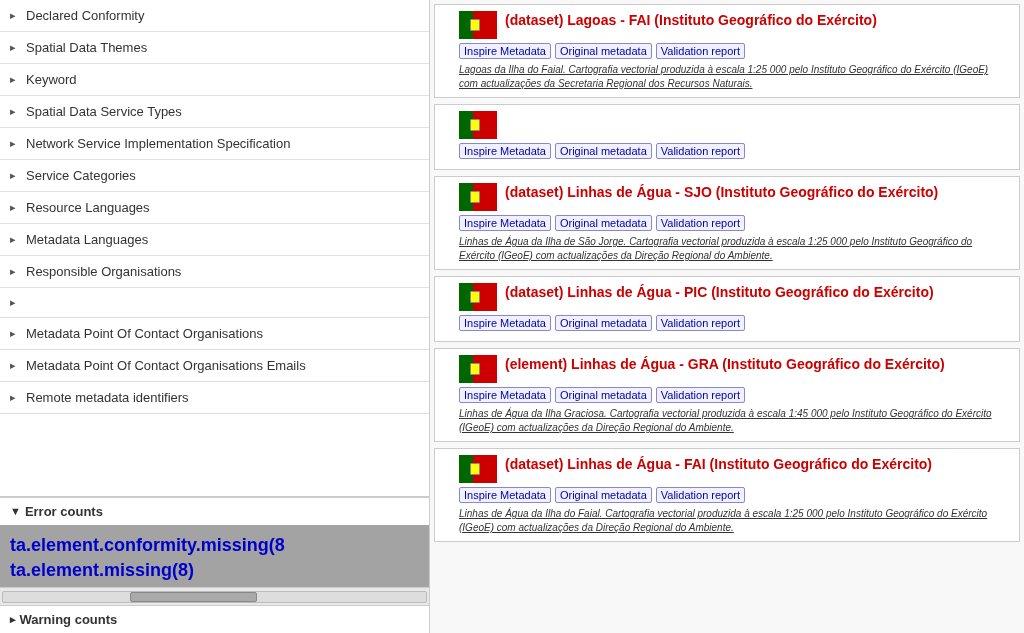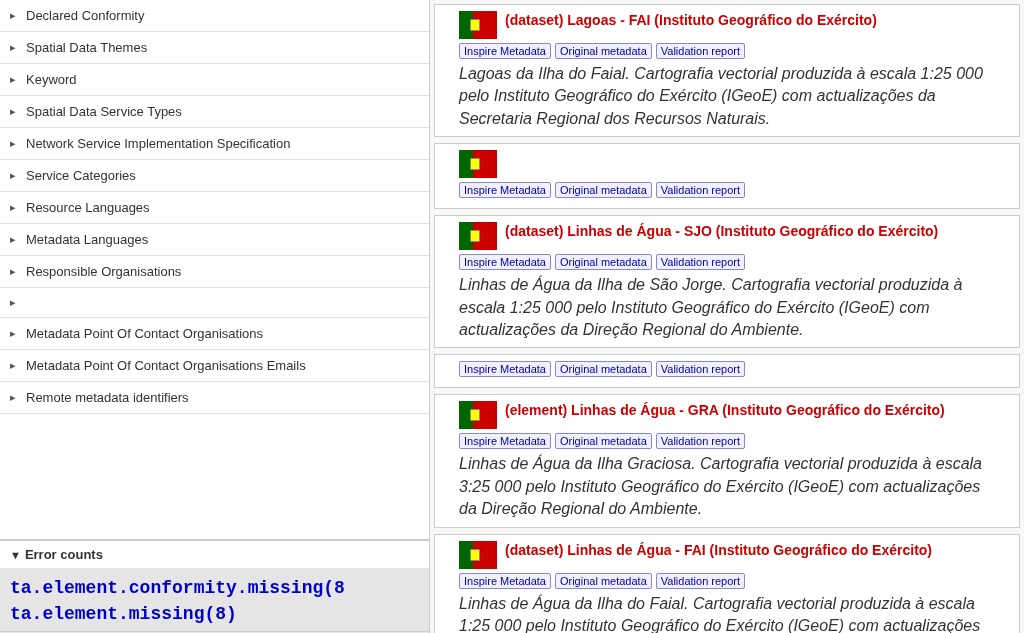--- a/index.html
+++ b/index.html
@@ -61,22 +61,21 @@
       align-items: center;
     }
 
     .error-section .arrow {
       margin-right: 4px;
       font-size: 11px;
     }
 
     .error-links {
       padding: 8px 10px 4px 10px;
-      background: #e5e5e5;
-      font-family: Liberation Mono, monospace;
+      background: #a3a3a3;
     }
 
     .error-link {
       display: block;
       color: #0000cc;
       font-size: 18px;
       font-weight: bold;
       text-decoration: none;
       line-height: 1.4;
       cursor: pointer;
@@ -207,24 +206,25 @@
       padding: 1px 4px;
       border: 1px solid #8888cc;
       color: #0000aa;
       font-size: 11px;
       background: #f0f0ff;
       cursor: pointer;
       border-radius: 2px;
     }
 
     .result-description {
-      font-size: 16px;
+      font-size: 10px;
       color: #333;
       line-height: 1.4;
       font-style: italic;
+      text-decoration: underline;
     }
   </style>
 </head>
 <body>
 
 <div class="left-panel">
   <div class="filter-list" id="filter-list">
   <div class="filter-item">
         <span class="arrow">▸</span>
         <span>Declared Conformity</span>
@@ -347,20 +347,30 @@
         <div class="result-title">(dataset) Linhas de Água - SJO (Instituto Geográfico do Exército)</div>
       </div>
       <div class="result-links">
         <span class="result-link-btn">Inspire Metadata</span>
         <span class="result-link-btn">Original metadata</span>
         <span class="result-link-btn">Validation report</span>
       </div>
       <div class="result-description">Linhas de Água da Ilha de São Jorge. Cartografia vectorial produzida à escala 1:25 000 pelo Instituto Geográfico do Exército (IGeoE) com actualizações da Direção Regional do Ambiente.</div>
     </div>
     <div class="result-card">
+      <div class="result-header">
+        <div class="flag-icon">
+      <div class="flag-pt">
+        <div class="green-stripe"></div>
+        <div class="red-stripe"></div>
+        <div class="shield"></div>
+      </div>
+    </div>
+        <div class="result-title">(dataset) Linhas de Água - PIC (Instituto Geográfico do Exército)</div>
+      </div>
       <div class="result-links">
         <span class="result-link-btn">Inspire Metadata</span>
         <span class="result-link-btn">Original metadata</span>
         <span class="result-link-btn">Validation report</span>
       </div>
     </div>
     <div class="result-card">
       <div class="result-header">
         <div class="flag-icon">
       <div class="flag-pt">
@@ -369,21 +379,21 @@
         <div class="shield"></div>
       </div>
     </div>
         <div class="result-title">(element) Linhas de Água - GRA (Instituto Geográfico do Exército)</div>
       </div>
       <div class="result-links">
         <span class="result-link-btn">Inspire Metadata</span>
         <span class="result-link-btn">Original metadata</span>
         <span class="result-link-btn">Validation report</span>
       </div>
-      <div class="result-description">Linhas de Água da Ilha Graciosa. Cartografia vectorial produzida à escala 3:25 000 pelo Instituto Geográfico do Exército (IGeoE) com actualizações da Direção Regional do Ambiente.</div>
+      <div class="result-description">Linhas de Água da Ilha Graciosa. Cartografia vectorial produzida à escala 1:45 000 pelo Instituto Geográfico do Exército (IGeoE) com actualizações da Direção Regional do Ambiente.</div>
     </div>
     <div class="result-card">
       <div class="result-header">
         <div class="flag-icon">
       <div class="flag-pt">
         <div class="green-stripe"></div>
         <div class="red-stripe"></div>
         <div class="shield"></div>
       </div>
     </div>

